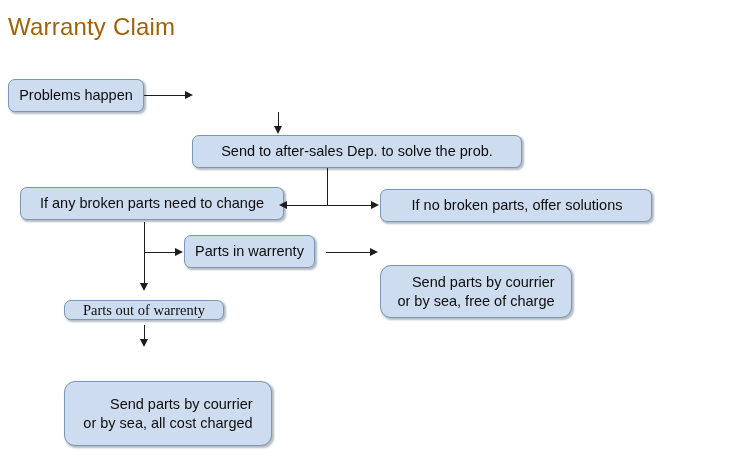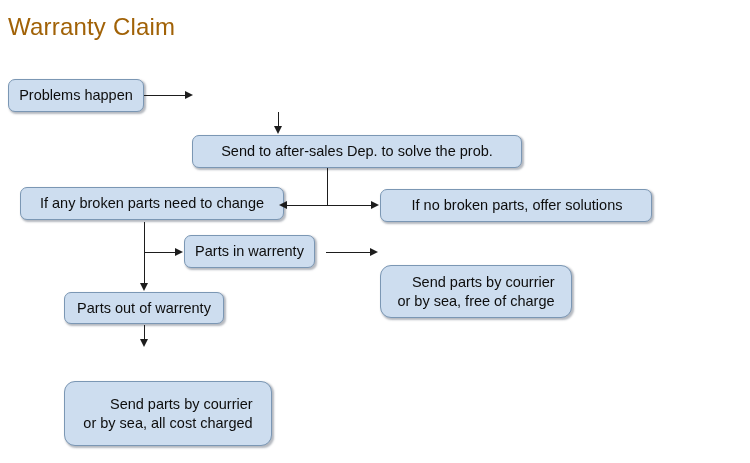--- a/index.html
+++ b/index.html
@@ -110,21 +110,21 @@
 
   <div class="node" style="left:12px;  top:187px; width:264px; height:33px;margin-left:8px;">If any broken parts need to change</div>
 
   <div class="node" style="left:380px; top:189px; width:272px; height:33px;padding-left:8px;">If no broken parts, offer solutions</div>
 
   <div class="node" style="left:184px; top:235px; width:131px; height:33px;">Parts in warrenty</div>
 
   <div class="node tall" style="left:380px; top:232px; width:192px; height:53px;">Send parts by courrier
 or by sea, free of charge</div>
 
-  <div class="node" style="left:64px;  top:292px; width:160px; height:32px;">Parts out of warrenty</div>
+  <div class="node" style="left:64px;  top:300px; width:160px; height:20px;font-family:Liberation Serif, serif;">Parts out of warrenty</div>
 
   <div class="node tall" style="left:64px;  top:348px; width:208px; height:65px;">Send parts by courrier
 or by sea, all cost charged</div>
 
   <div class="hline" style="left:144px; top:95px; width:42px;"></div>
   <div class="arrow right" style="left:185px; top:91px;"></div>
 
   <div class="vline" style="left:278px; top:112px; height:15px;"></div>
   <div class="arrow down" style="left:273.5px; top:126px;"></div>
 

